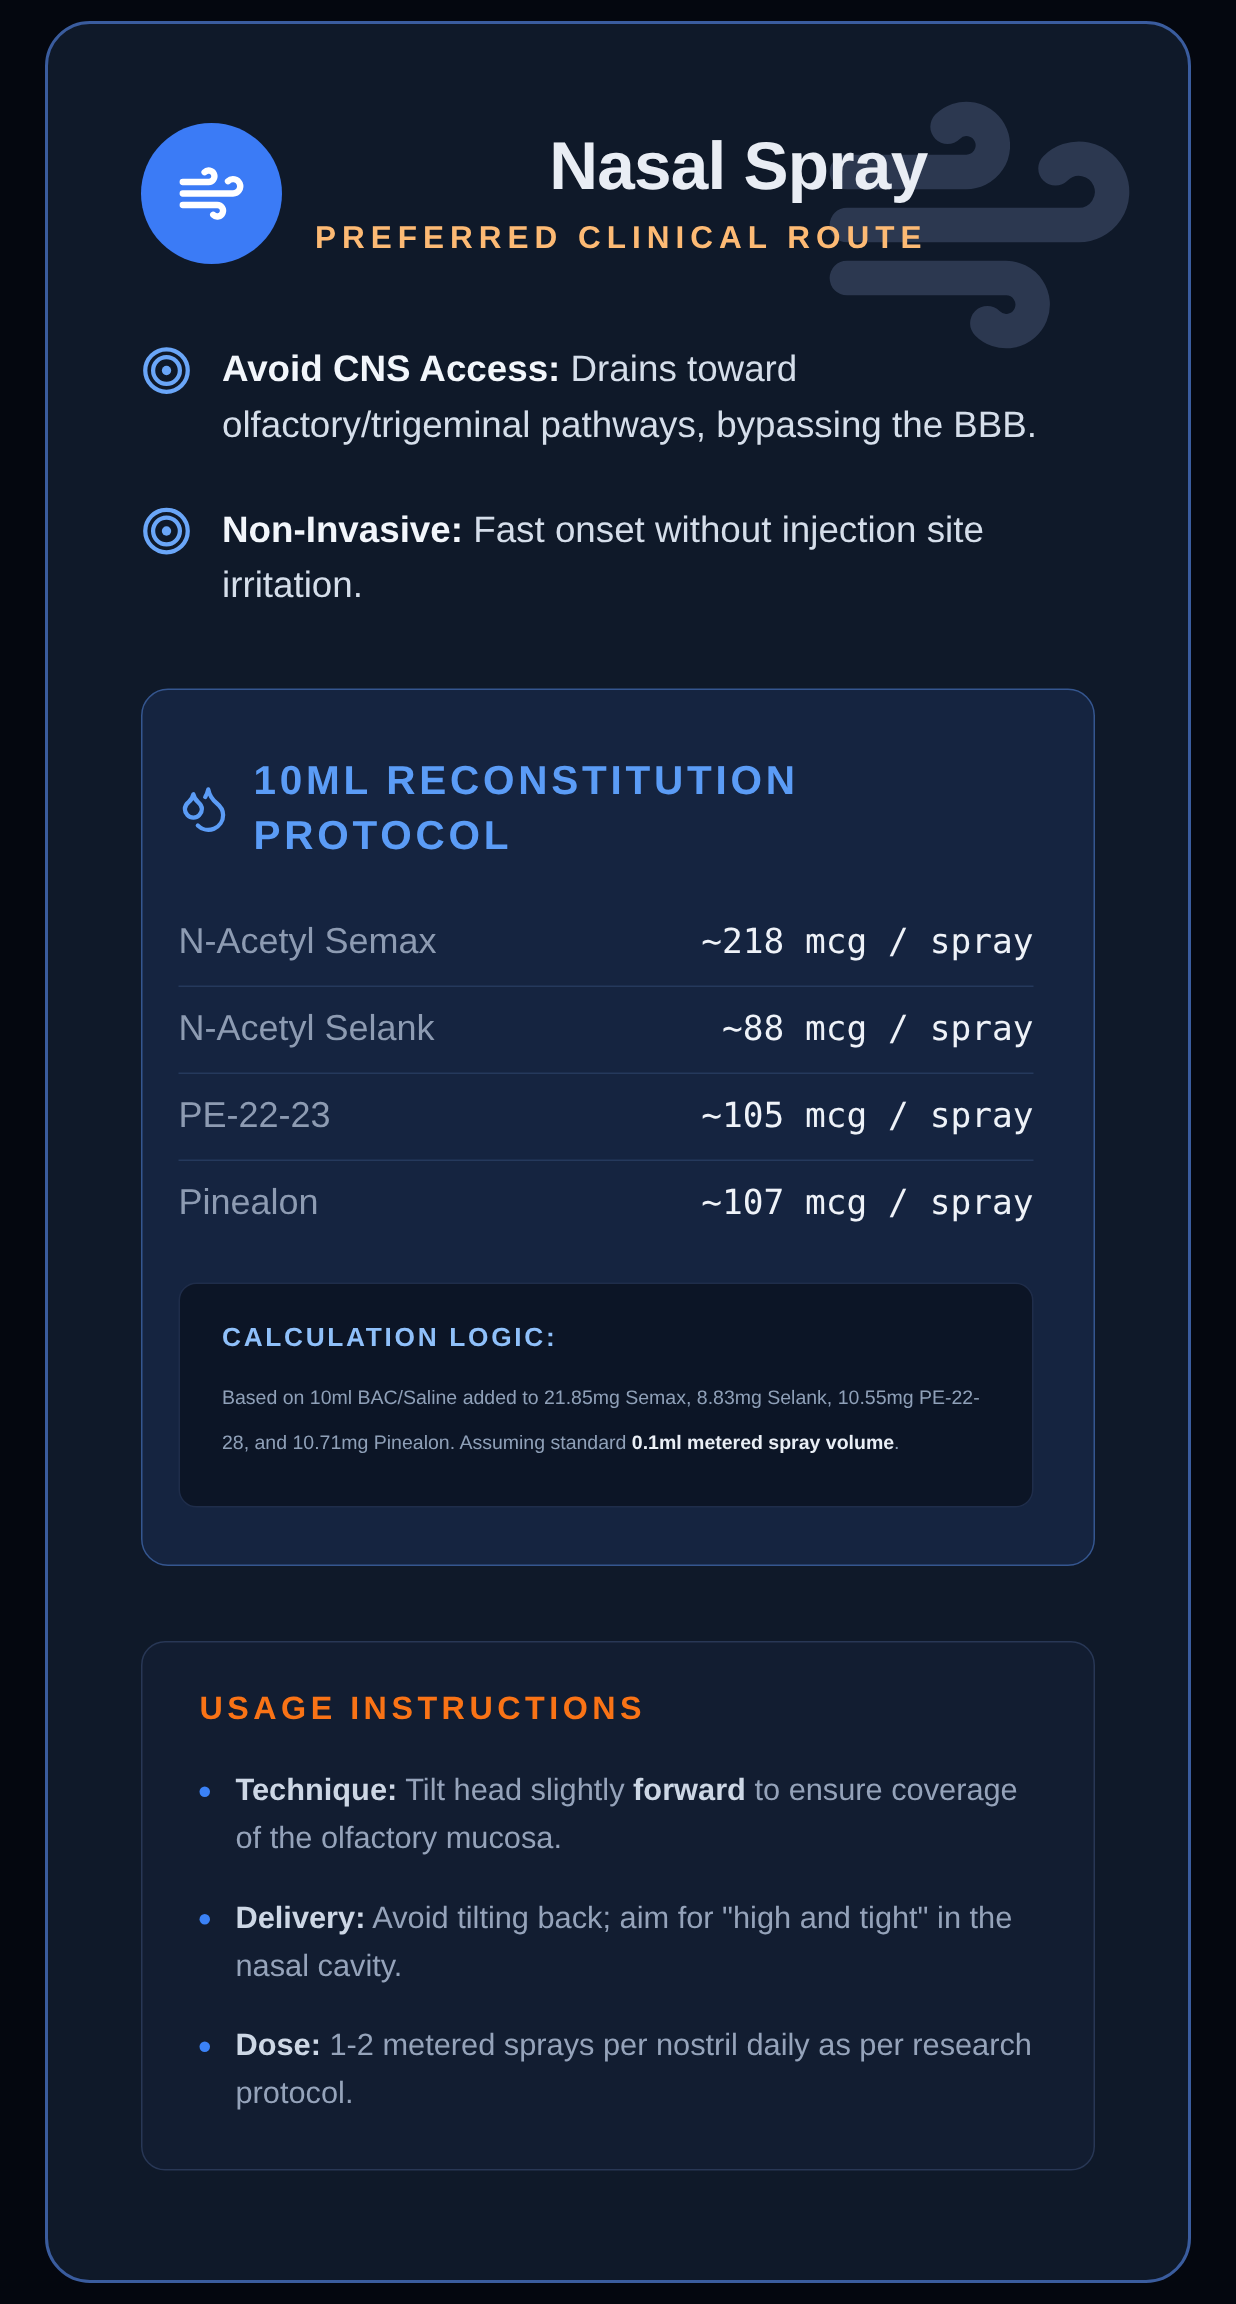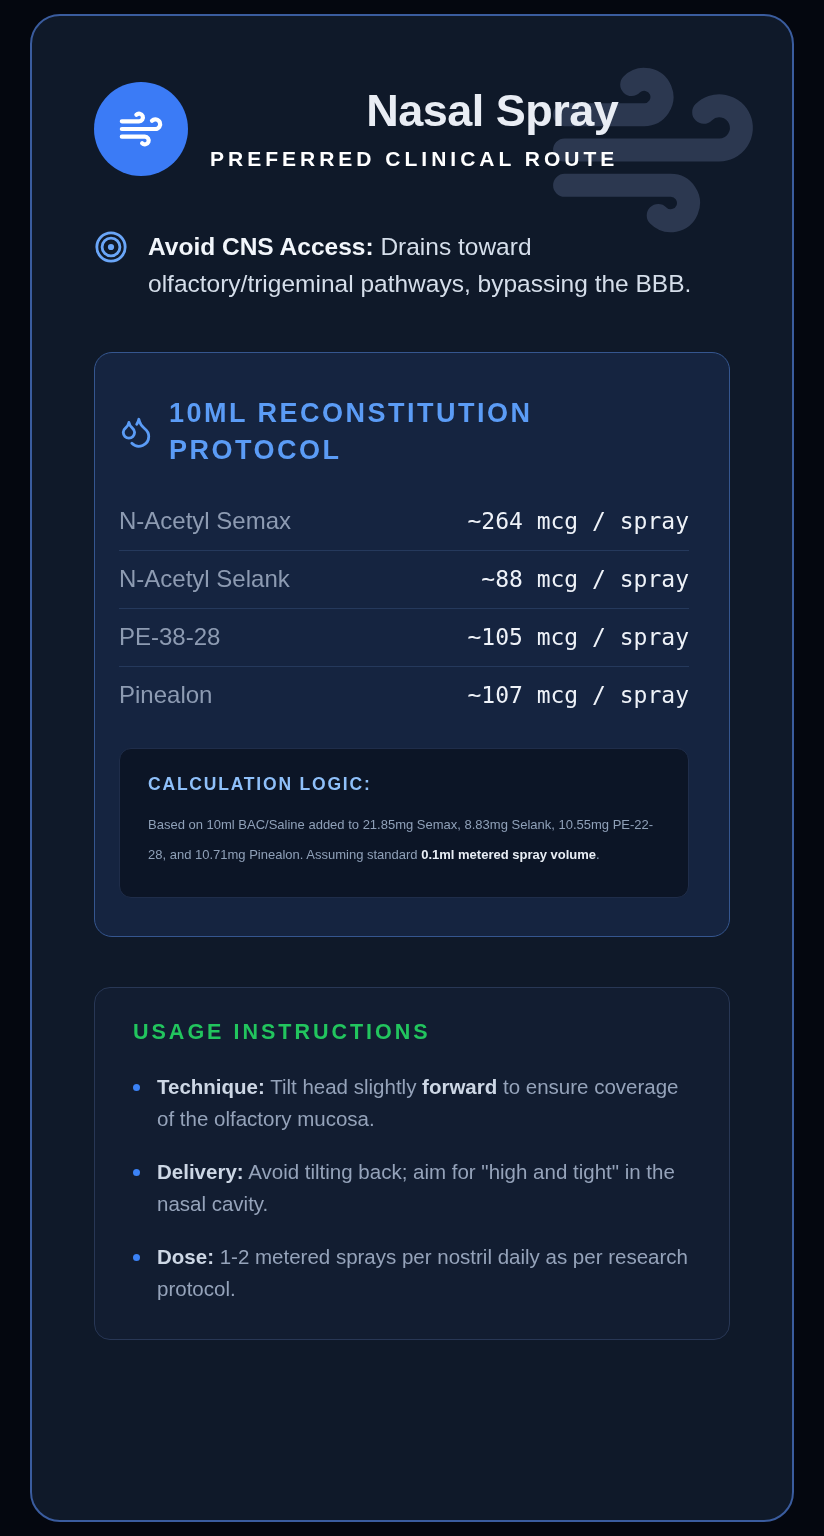--- a/index.html
+++ b/index.html
@@ -29,21 +29,21 @@
 
   
   .hdr { display:flex; align-items:center; gap:22px; position:relative;text-align:right; }
   .icon-circle {
     width:94px; height:94px; border-radius:50%;
     background:#3b7bf6; flex:0 0 auto;
     display:flex; align-items:center; justify-content:center;
   }
   .icon-circle svg { width:46px; height:46px; color:#ffffff; }
   h1 { font-size:45px; font-weight:800; letter-spacing:-0.5px; color:#e9edf4; line-height:1.05; }
-  .subtitle { margin-top:12px; font-size:21px; font-weight:700; letter-spacing:4px; color:#ffffff; }
+  .subtitle { margin-top:12px; font-size:21px; font-weight:700; letter-spacing:4px; color:#fdba74; }
 
   
   .features { list-style:none; margin-top:52px; }
   .features li { display:flex; gap:20px; margin-bottom:33px; }
   .features svg { width:34px; height:34px; flex:0 0 auto; margin-top:2px; }
   .features p { font-size:24.5px; line-height:37px; color:#d5deea; max-width:590px; }
   .features strong { color:#f2f6fb; font-weight:700; }
 
   
   .protocol {
@@ -81,21 +81,21 @@
   .calc strong { color:#e9eef5; font-weight:700; }
 
   
   .usage {
     margin-top:50px;
     background:#121d31;
     border:1px solid #283755;
     border-radius:16px;
     padding:32px 38px 34px 38px;
   }
-  .usage h2 { font-size:21.5px; font-weight:800; letter-spacing:3px; color:#22c55e; }
+  .usage h2 { font-size:21.5px; font-weight:800; letter-spacing:3px; color:#f97316; }
   .usage ul { list-style:none; margin-top:26px; }
   .usage li { display:flex; gap:17px; margin-bottom:21px; }
   .usage li:last-child { margin-bottom:0; }
   .dot { width:7px; height:7px; border-radius:50%; background:#3b82f6; flex:0 0 auto; margin-top:13px; }
   .usage p { font-size:20.5px; line-height:32px; color:#95a3ba; max-width:545px; }
   .usage strong { color:#cdd7e5; font-weight:700; }
 </style>
 </head>
 <body>
 
@@ -127,42 +127,53 @@
         <svg viewBox="0 0 24 24" fill="none">
           <circle cx="12" cy="12" r="10" stroke="#6aa6f8" stroke-width="2"></circle>
           <circle cx="12" cy="12" r="6.3" stroke="#6aa6f8" stroke-width="2"></circle>
           <circle cx="12" cy="12" r="2.2" fill="#6aa6f8"></circle>
         </svg>
         <p>
           <strong>Avoid CNS Access:</strong>
           <span>Drains toward olfactory/trigeminal pathways, bypassing the BBB.</span>
         </p>
       </li>
+      <li>
+        <svg viewBox="0 0 24 24" fill="none">
+          <circle cx="12" cy="12" r="10" stroke="#6aa6f8" stroke-width="2"></circle>
+          <circle cx="12" cy="12" r="6.3" stroke="#6aa6f8" stroke-width="2"></circle>
+          <circle cx="12" cy="12" r="2.2" fill="#6aa6f8"></circle>
+        </svg>
+        <p>
+          <strong>Non-Invasive:</strong>
+          <span>Fast onset without injection site irritation.</span>
+        </p>
+      </li>
     </ul>
 
     <section class="protocol">
       <div class="proto-title">
         <svg viewBox="0 0 24 24" fill="none" stroke="currentColor" stroke-width="2" stroke-linecap="round" stroke-linejoin="round">
           <path d="M7 16.3c2.2 0 4-1.83 4-4.05 0-1.16-.57-2.26-1.71-3.19S7.29 6.75 7 5.3c-.29 1.45-1.14 2.84-2.29 3.76S3 11.1 3 12.25c0 2.22 1.8 4.05 4 4.05z"></path>
           <path d="M12.56 6.6A10.97 10.97 0 0 0 14 3.02c.5 2.5 2 4.9 4 6.5s3 3.5 3 5.5a6.98 6.98 0 0 1-11.91 4.97"></path>
         </svg>
         <h2>10ML RECONSTITUTION PROTOCOL</h2>
       </div>
 
       <div class="rows">
         <div class="row">
           <span class="rname">N-Acetyl Semax</span>
-          <span class="rdose">~264 mcg / spray</span>
+          <span class="rdose">~218 mcg / spray</span>
         </div>
         <div class="row">
           <span class="rname">N-Acetyl Selank</span>
           <span class="rdose">~88 mcg / spray</span>
         </div>
         <div class="row">
-          <span class="rname">PE-38-28</span>
+          <span class="rname">PE-22-23</span>
           <span class="rdose">~105 mcg / spray</span>
         </div>
         <div class="row">
           <span class="rname">Pinealon</span>
           <span class="rdose">~107 mcg / spray</span>
         </div>
       </div>
 
       <div class="calc">
         <h3>CALCULATION LOGIC:</h3>

